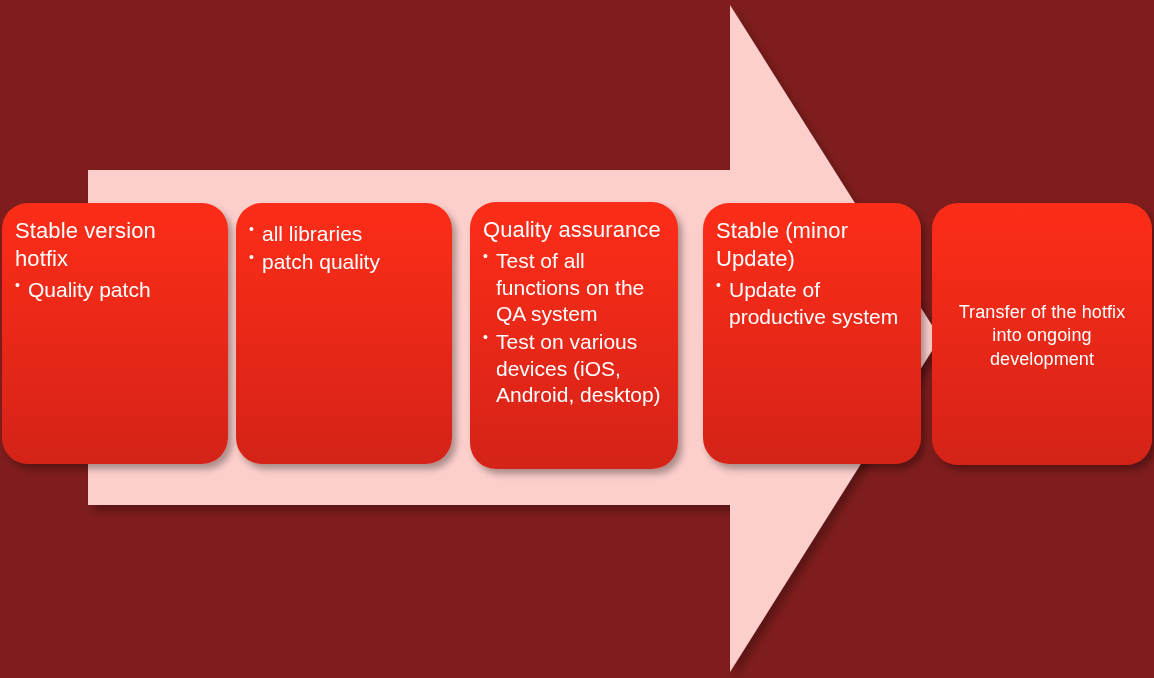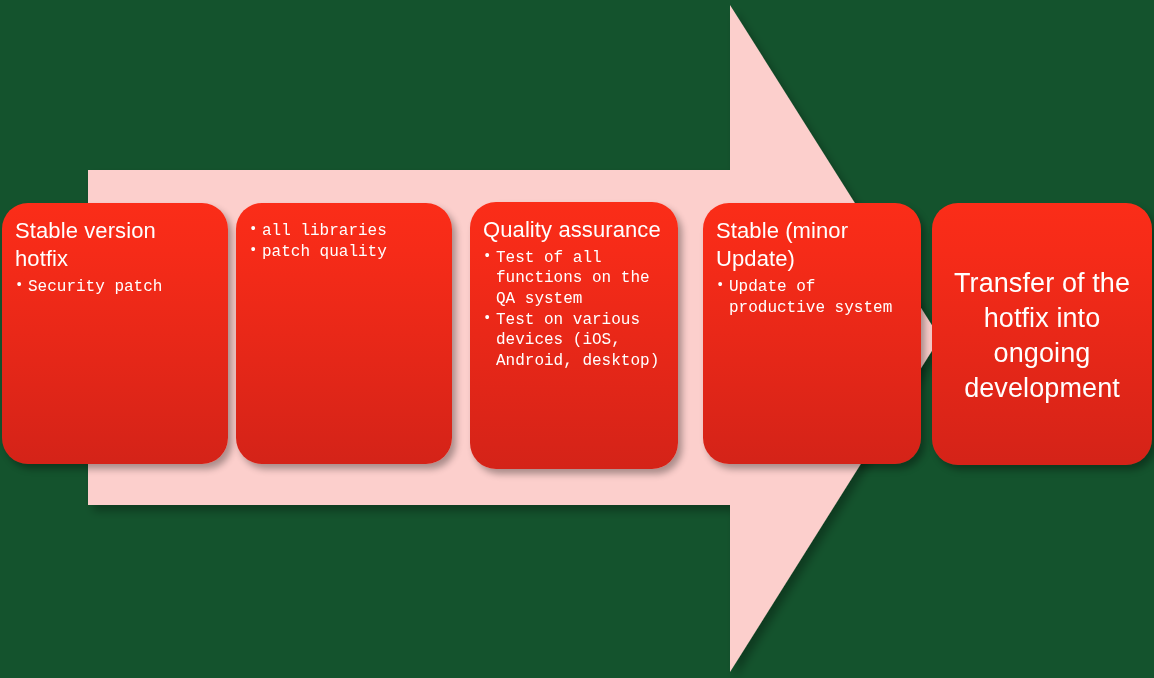--- a/index.html
+++ b/index.html
@@ -8,21 +8,21 @@
     padding: 0;
     background: #ffffff;
   }
   body {
     font-family: "Liberation Sans", sans-serif;
   }
   #canvas {
     position: relative;
     width: 1154px;
     height: 678px;
-    background: #14532d;
+    background: #7f1d1d;
     overflow: hidden;
   }
 
   
   #arrow-layer {
     position: absolute;
     left: 0;
     top: 0;
     width: 1154px;
     height: 678px;
@@ -52,38 +52,37 @@
   .box-title {
     font-size: 22px;
     line-height: 1.28;
     font-weight: 400;
     letter-spacing: 0.1px;
     margin: 0 0 2px 0;
     color: #ffffff;
     white-space: pre-line;
   }
   .process-box.centered .box-title {
-    font-size: 27px;
+    font-size: 18px;
     line-height: 1.29;
     margin: 0;
   }
 
   .bullet-list {
     list-style: none;
     margin: 4px 0 0 0;
     padding: 0;
   }
   .bullet-list li {
     position: relative;
-    font-size: 16px;
+    font-size: 21px;
     line-height: 1.27;
     padding-left: 13px;
     margin-bottom: 1px;
     color: #ffffff;
-    font-family: Liberation Mono, monospace;
   }
   .bullet-list li::before {
     content: "\2022";
     position: absolute;
     left: 0;
     top: -1px;
     font-size: 14px;
     line-height: 1.35;
   }
 
@@ -104,21 +103,21 @@
       <filter id="arrow-shadow" x="-20%" y="-20%" width="150%" height="150%">
         <feDropShadow dx="5" dy="6" stdDeviation="4" flood-color="#000000" flood-opacity="0.30"></feDropShadow>
       </filter>
     </defs>
     <polygon points="88,170 730,170 730,5 940,338 730,672 730,505 88,505" fill="#FCCFCC" filter="url(#arrow-shadow)"></polygon>
   </svg>
 
   <div class="process-box" id="box-0">
     <div class="box-title">Stable version hotfix</div>
     <ul class="bullet-list">
-      <li>Security patch</li>
+      <li>Quality patch</li>
     </ul>
   </div>
 
   <div class="process-box" id="box-1">
     <ul class="bullet-list">
       <li>all libraries</li>
       <li>patch quality</li>
     </ul>
   </div>
 

